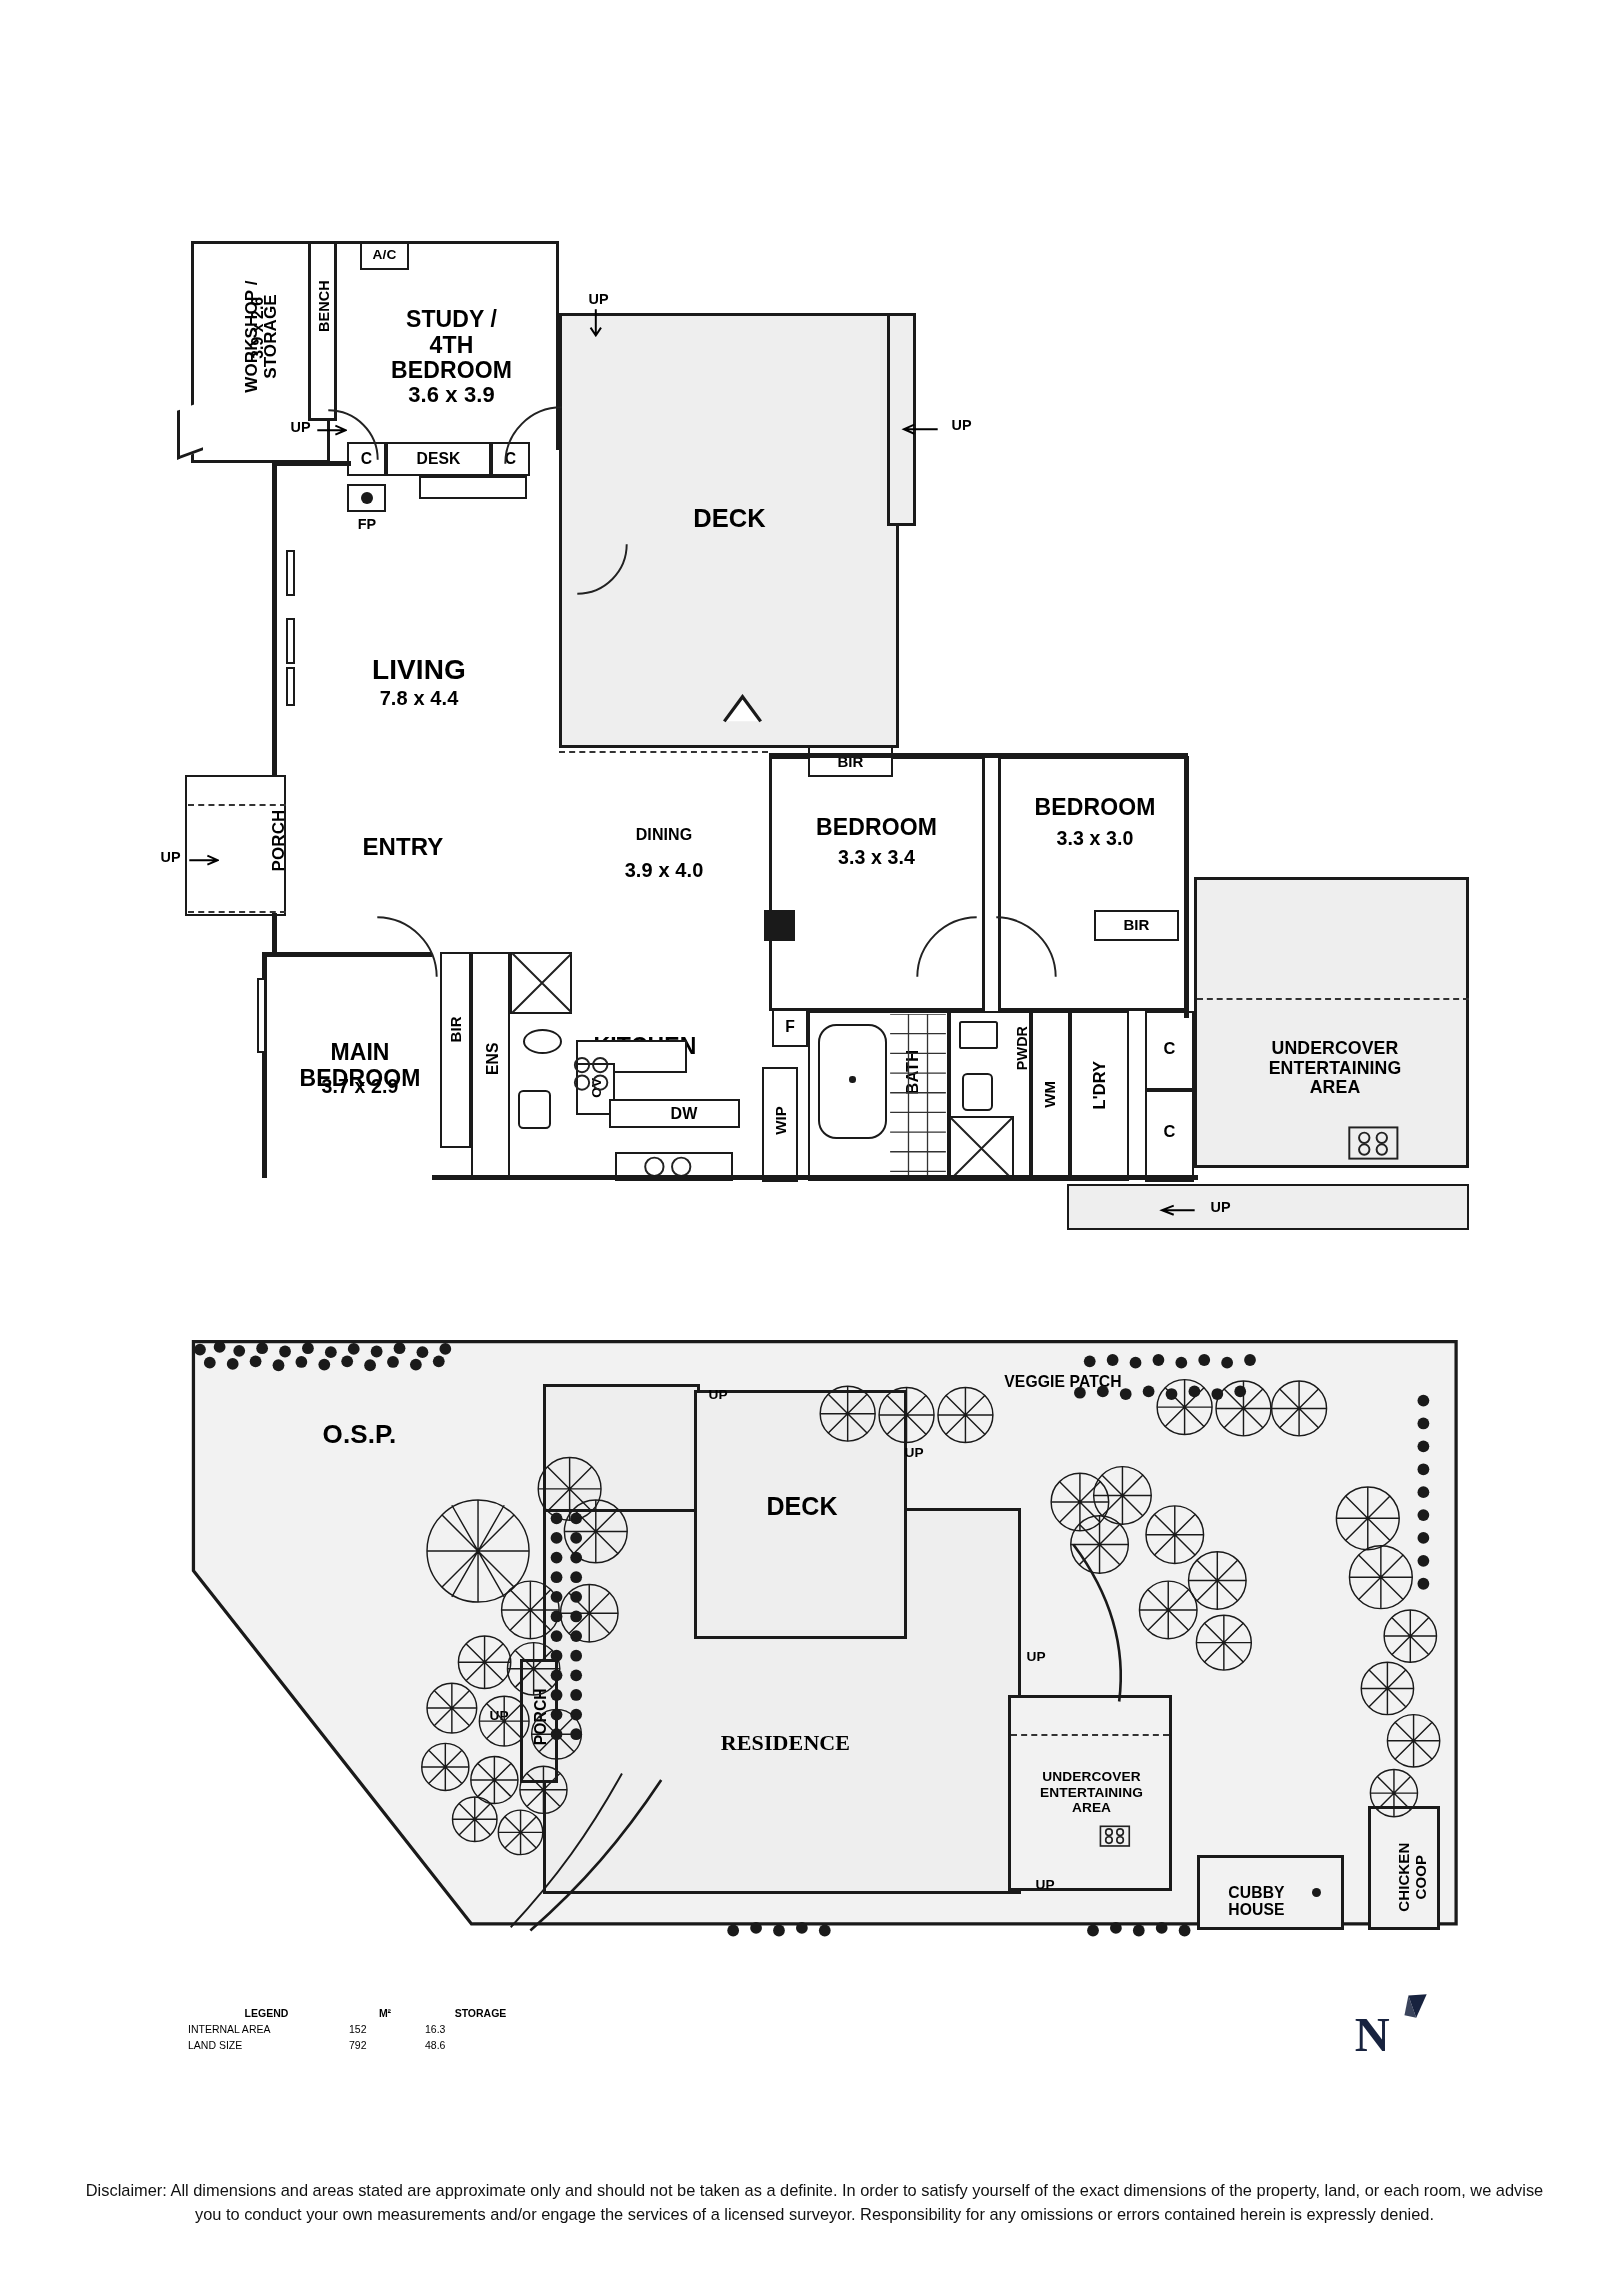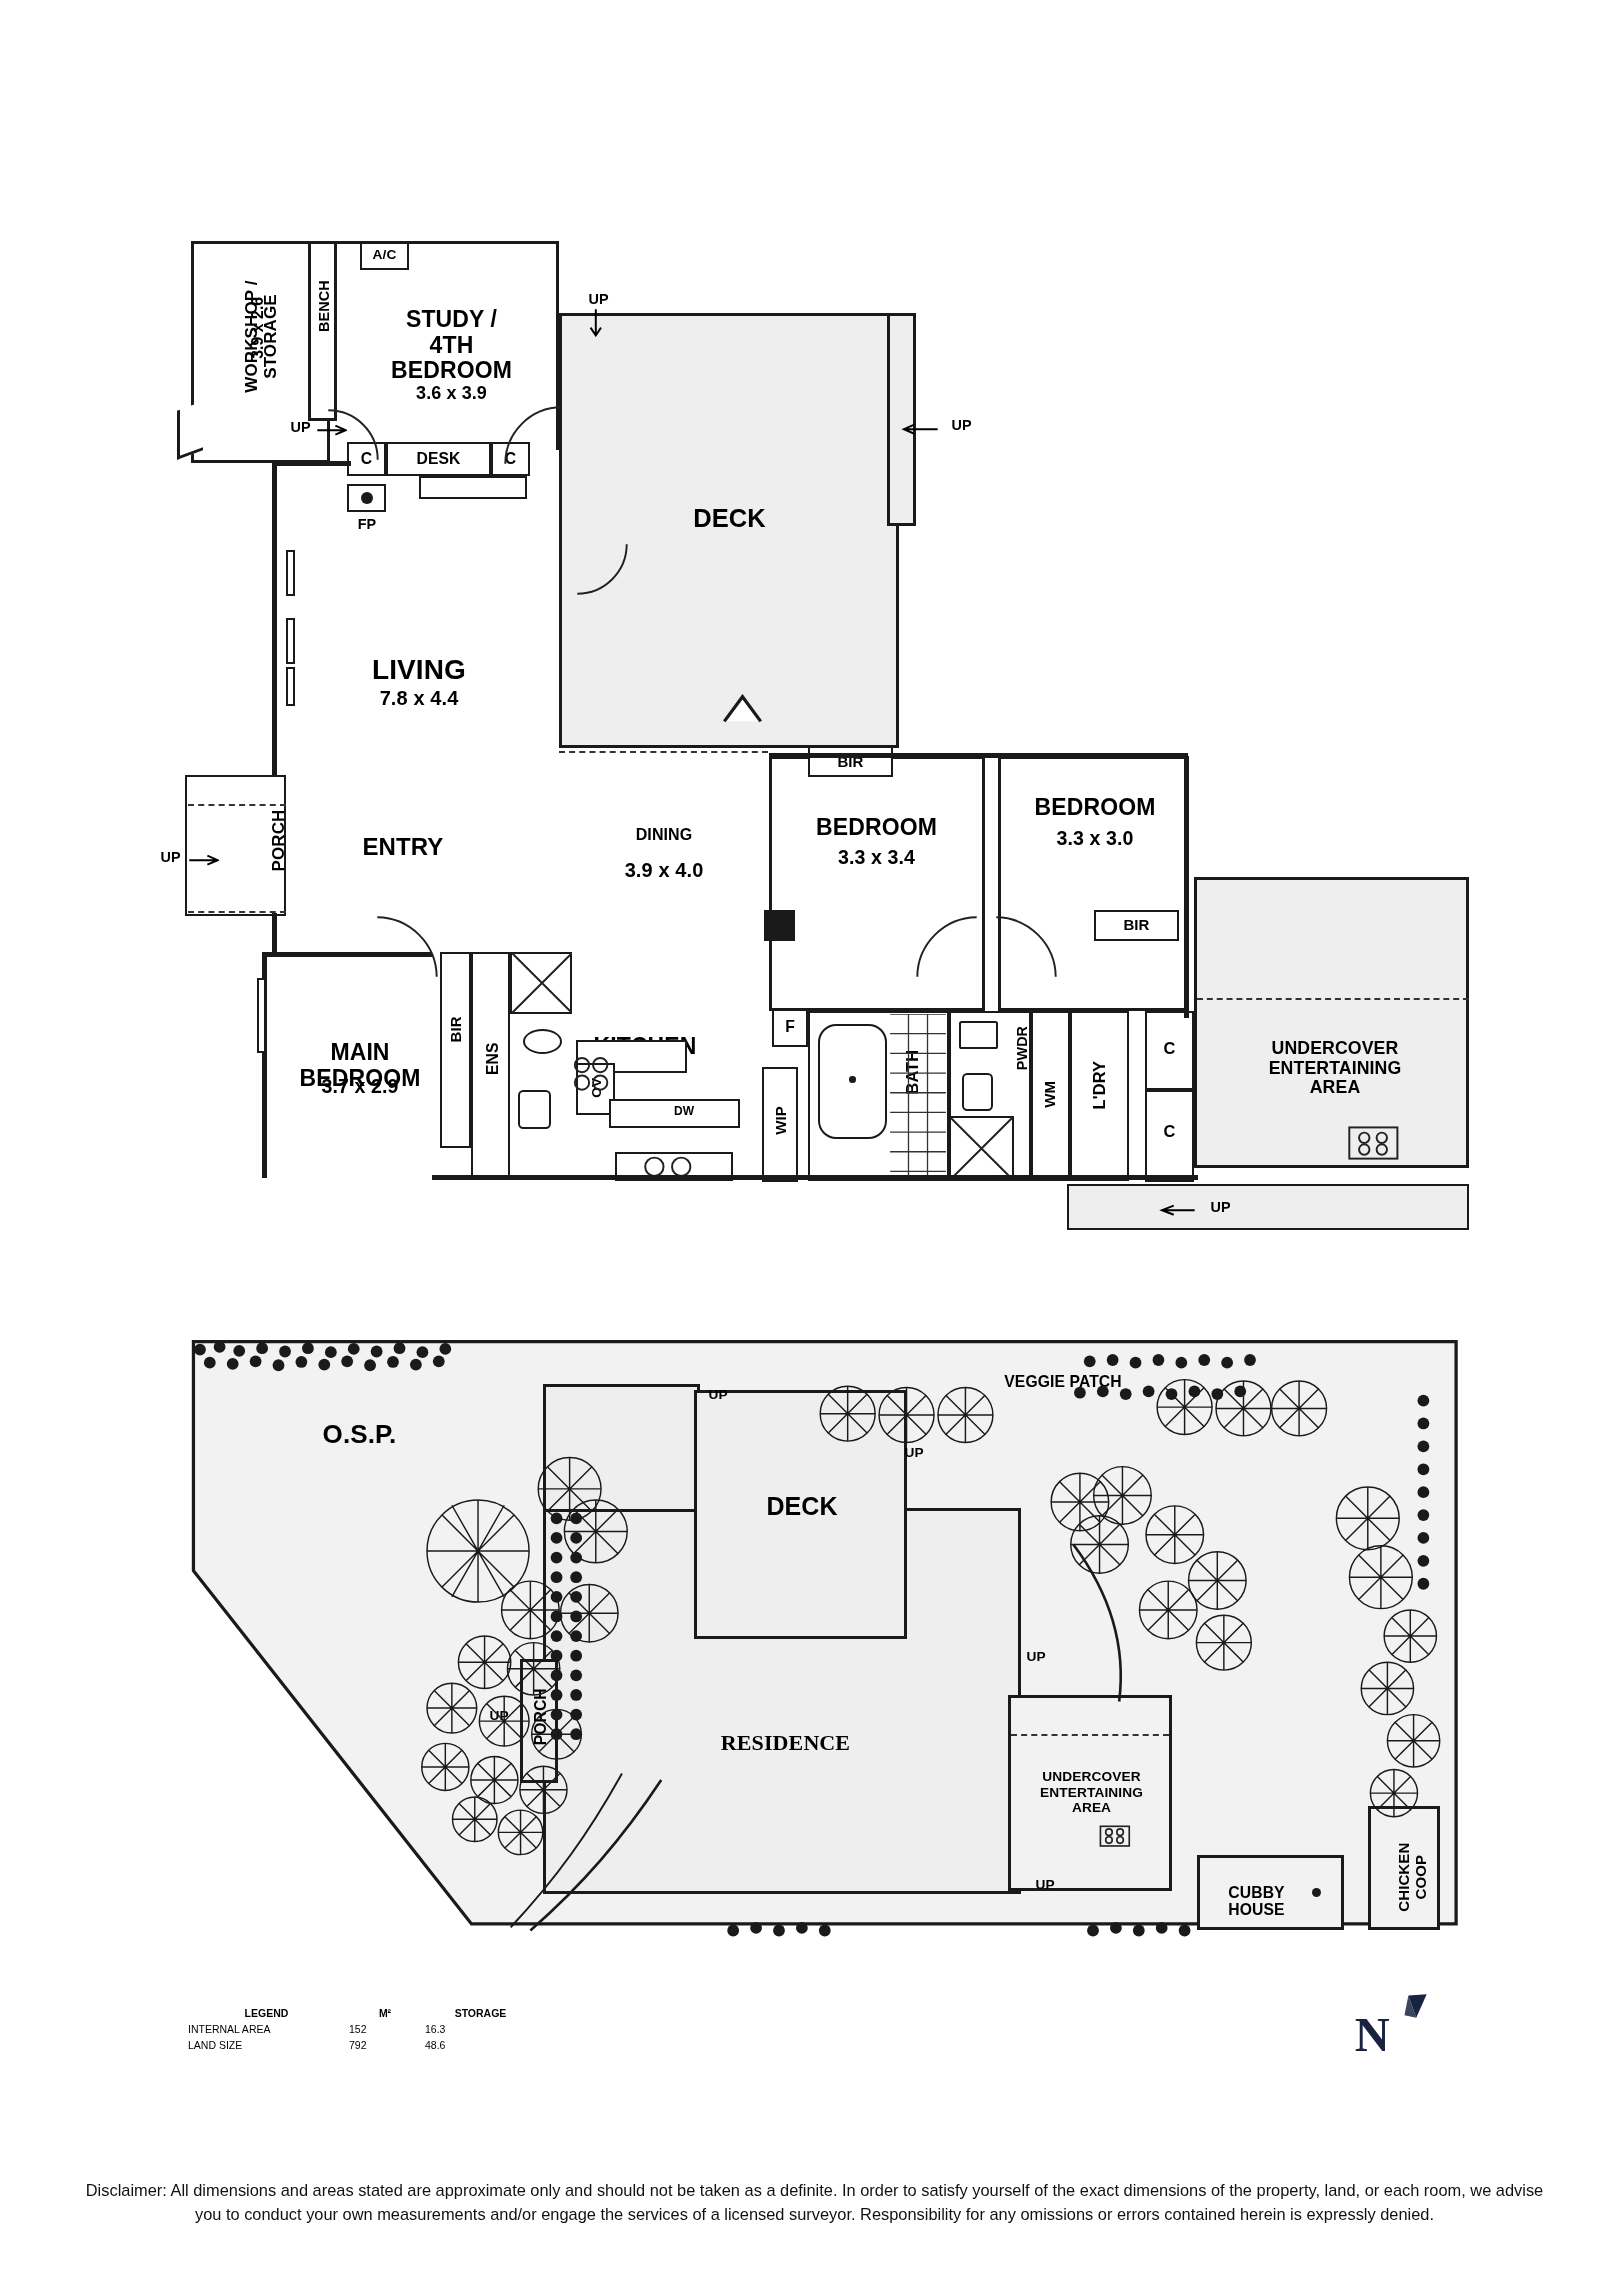--- a/index.html
+++ b/index.html
@@ -49,21 +49,21 @@
 
     <div class="abs fill-white" style="left:360px;top:241px;width:49px;height:29.4px;border:2.6px solid #1a1a1a;"></div>
     <div class="lbl" style="left:360px;top:247px;width:49px;font-size:13.7px;">A/C</div>
 
     <div class="abs" style="left:337px;top:241px;width:222px;height:209px;border-top:3.9px solid #1a1a1a;border-right:3.9px solid #1a1a1a;"></div>
     <div class="lbl" style="left:347px;top:281px;width:209px;font-size:23px;white-space:pre-line;">
       <span>STUDY /
 4TH
 BEDROOM</span>
     </div>
-    <div class="lbl" style="left:347px;top:383px;width:209px;font-size:18px;">3.6 x 3.9</div>
+    <div class="lbl" style="left:347px;top:383px;width:209px;font-size:22px;">3.6 x 3.9</div>
 
     <div class="abs fill-white" style="left:347px;top:442px;width:39px;height:34px;border:2.6px solid #1a1a1a;"></div>
     <div class="lbl" style="left:347px;top:450px;width:39px;font-size:15.7px;">C</div>
     <div class="abs fill-white" style="left:386px;top:442px;width:105px;height:34px;border:2.6px solid #1a1a1a;"></div>
     <div class="lbl" style="left:386px;top:450px;width:105px;font-size:15.7px;">DESK</div>
     <div class="abs fill-white" style="left:491px;top:442px;width:39px;height:34px;border:2.6px solid #1a1a1a;"></div>
     <div class="lbl" style="left:491px;top:450px;width:39px;font-size:15.7px;">C</div>
     <div class="abs fill-white" style="left:419px;top:476px;width:108px;height:23px;border:2.6px solid #1a1a1a;"></div>
 
     <div class="abs fill-white" style="left:347px;top:484px;width:39px;height:27.5px;border:2.6px solid #1a1a1a;"></div>
@@ -136,21 +136,21 @@
     <div class="abs fill-white" style="left:576px;top:1040px;width:111px;height:33px;border:2.6px solid #1a1a1a;"></div>
     <div class="abs fill-white" style="left:576px;top:1063px;width:39px;height:52px;border:2.6px solid #1a1a1a;"></div>
     <div class="lbl rot90" style="left:567px;top:1080px;width:59px;font-size:13.7px;">OV</div>
     <svg class="abs" style="left:569px;top:1054px;" width="52" height="39" viewBox="0 0 80 60">
       <circle cx="20" cy="17" r="11" stroke="#222" stroke-width="3" fill="none"></circle>
       <circle cx="48" cy="17" r="11" stroke="#222" stroke-width="3" fill="none"></circle>
       <circle cx="20" cy="44" r="11" stroke="#222" stroke-width="3" fill="none"></circle>
       <circle cx="48" cy="44" r="11" stroke="#222" stroke-width="3" fill="none"></circle>
     </svg>
     <div class="abs fill-white" style="left:609px;top:1099px;width:131px;height:29.4px;border:2.6px solid #1a1a1a;"></div>
-    <div class="lbl" style="left:661px;top:1105px;width:46px;font-size:12px;">DW</div>
+    <div class="lbl" style="left:661px;top:1105px;width:46px;font-size:16px;">DW</div>
     <div class="abs fill-white" style="left:615px;top:1152px;width:118px;height:29.4px;border:2.6px solid #1a1a1a;"></div>
     <svg class="abs" style="left:638px;top:1155px;" width="72" height="23.6" viewBox="0 0 110 36">
       <circle cx="25" cy="18" r="14" stroke="#222" stroke-width="3" fill="none"></circle>
       <circle cx="66" cy="18" r="14" stroke="#222" stroke-width="3" fill="none"></circle>
     </svg>
 
     <div class="abs fill-white" style="left:762px;top:1067px;width:36px;height:115px;border:2.6px solid #1a1a1a;"></div>
     <div class="lbl rot90" style="left:753px;top:1112px;width:56px;font-size:15px;">WIP</div>
 
     <div class="abs fill-white" style="left:772px;top:1008px;width:36px;height:39px;border:2.6px solid #1a1a1a;"></div>

